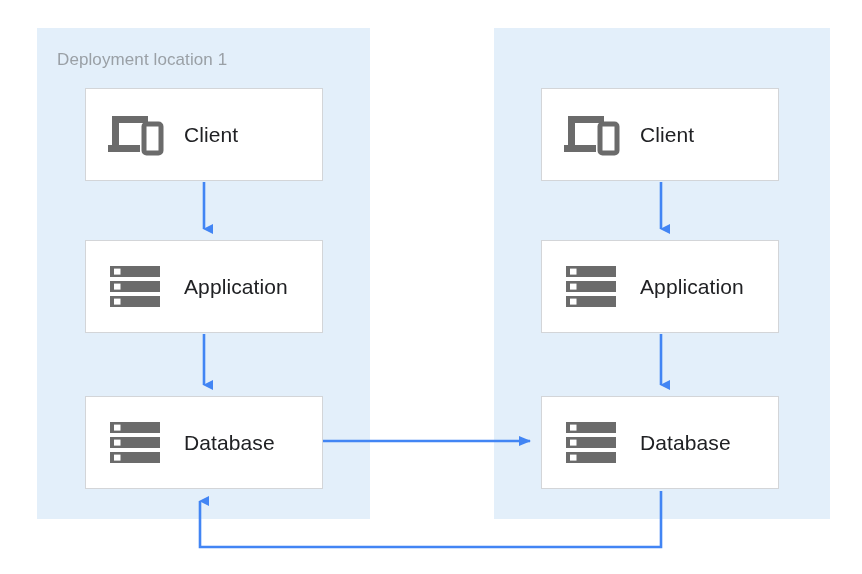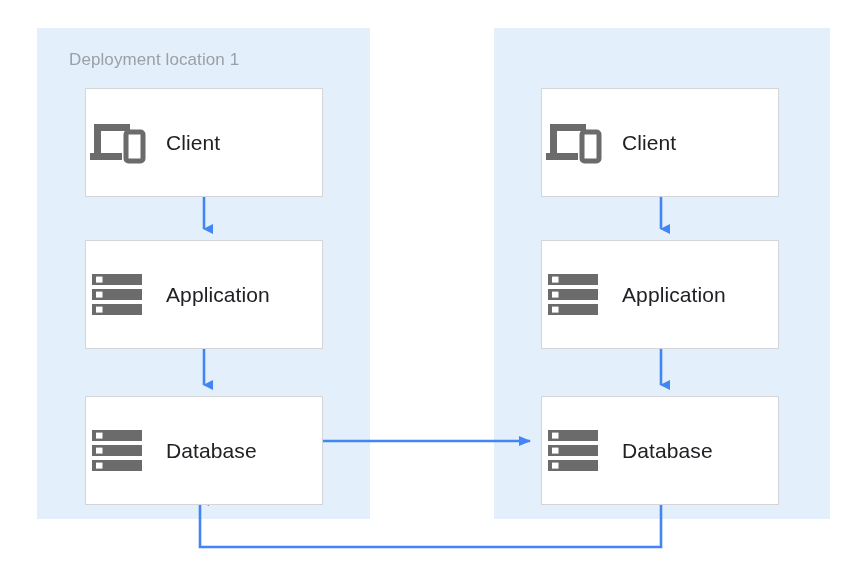--- a/index.html
+++ b/index.html
@@ -28,34 +28,34 @@
   #zone-2 { left: 494px; top: 28px; width: 336px; height: 491px; }
 
   .zone-label {
     position: absolute;
     color: #9aa0a6;
     font-size: 17px;
     line-height: 20px;
     letter-spacing: 0.1px;
     white-space: nowrap;
   }
-  #zone-1-label { left: 69px;  top: 50px; }
+  #zone-1-label { left: 57px;  top: 50px; }
   #zone-2-label { left: 514px; top: 50px; }
 
   
   .node {
     position: absolute;
     box-sizing: border-box;
     background: #ffffff;
     border: 1px solid #d3d5d8;
     display: flex;
     align-items: center;
-    padding-left: 4px;
+    padding-left: 22px;
     width: 238px;
-    height: 109px;
+    height: 93px;
   }
   .node-label {
     font-size: 21px;
     color: #202124;
     letter-spacing: 0.1px;
     margin-left: 20px;
     white-space: nowrap;
   }
   .node-icon {
     flex: 0 0 auto;

